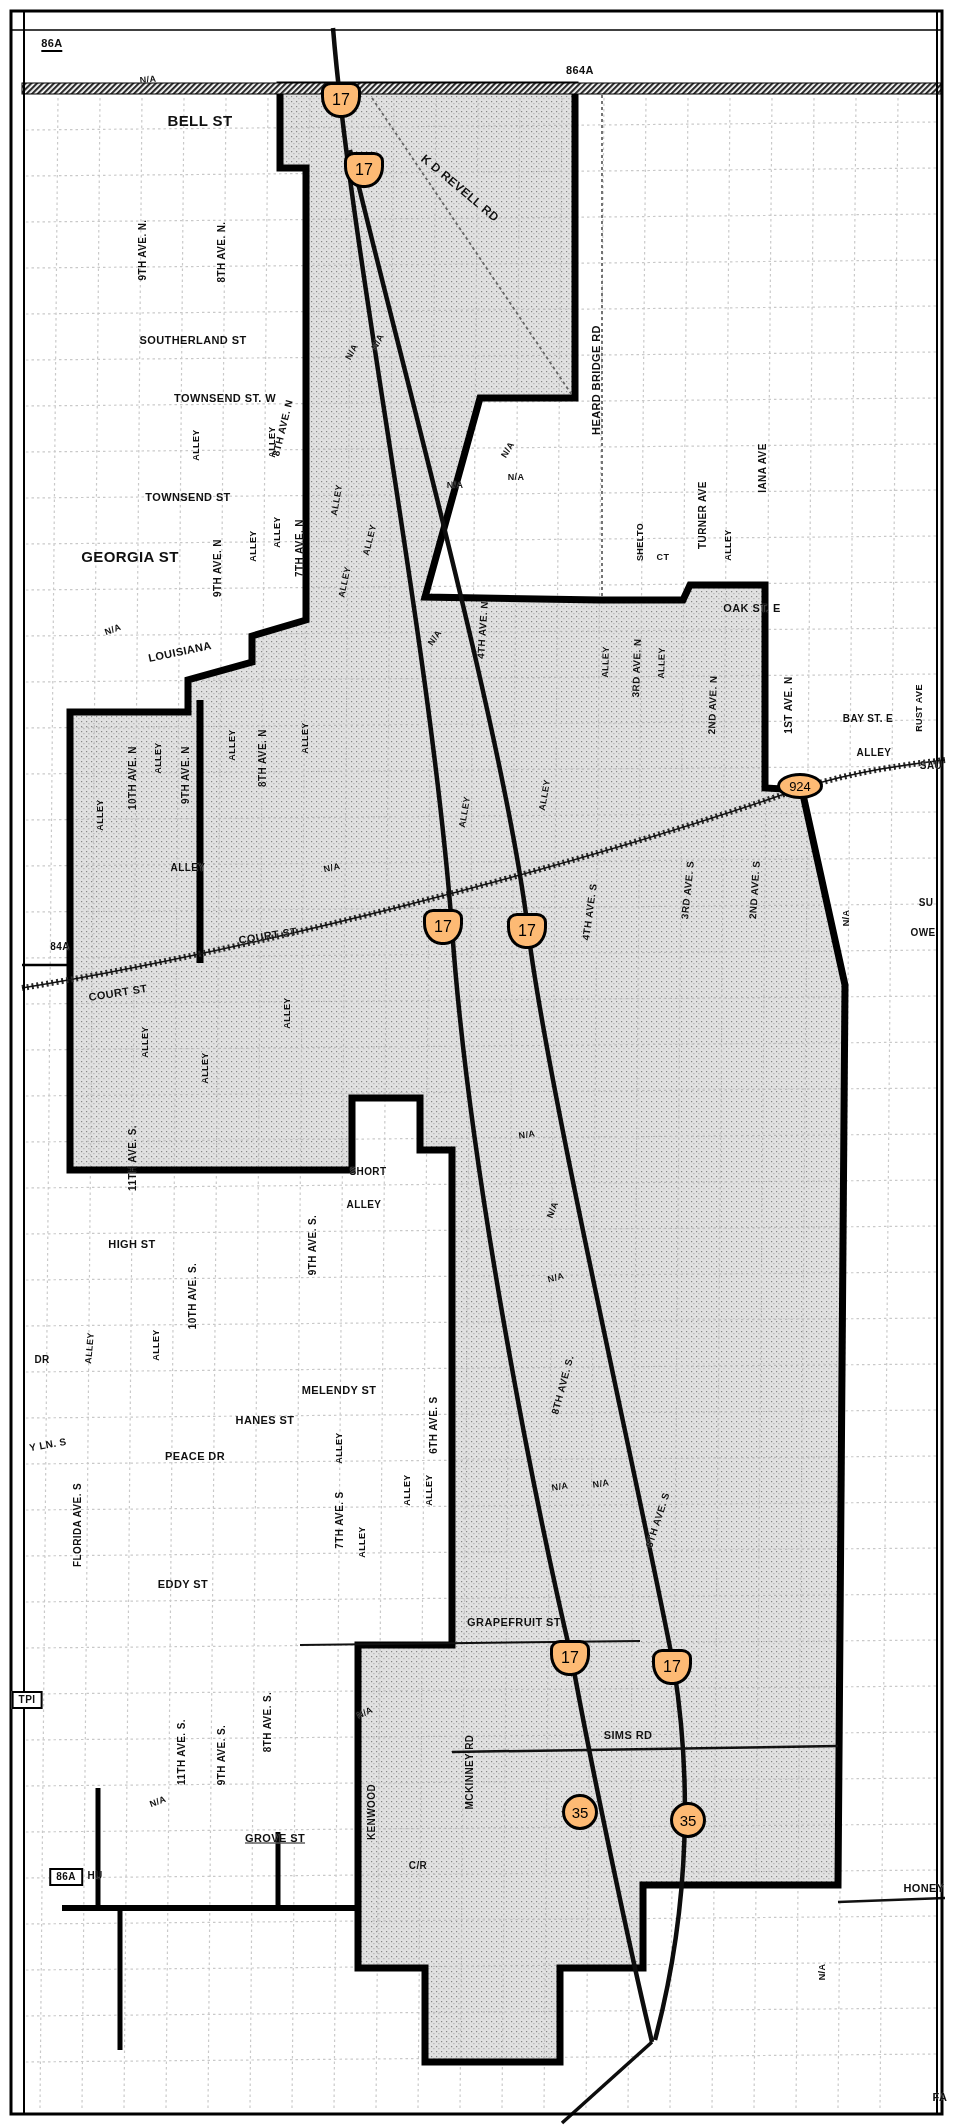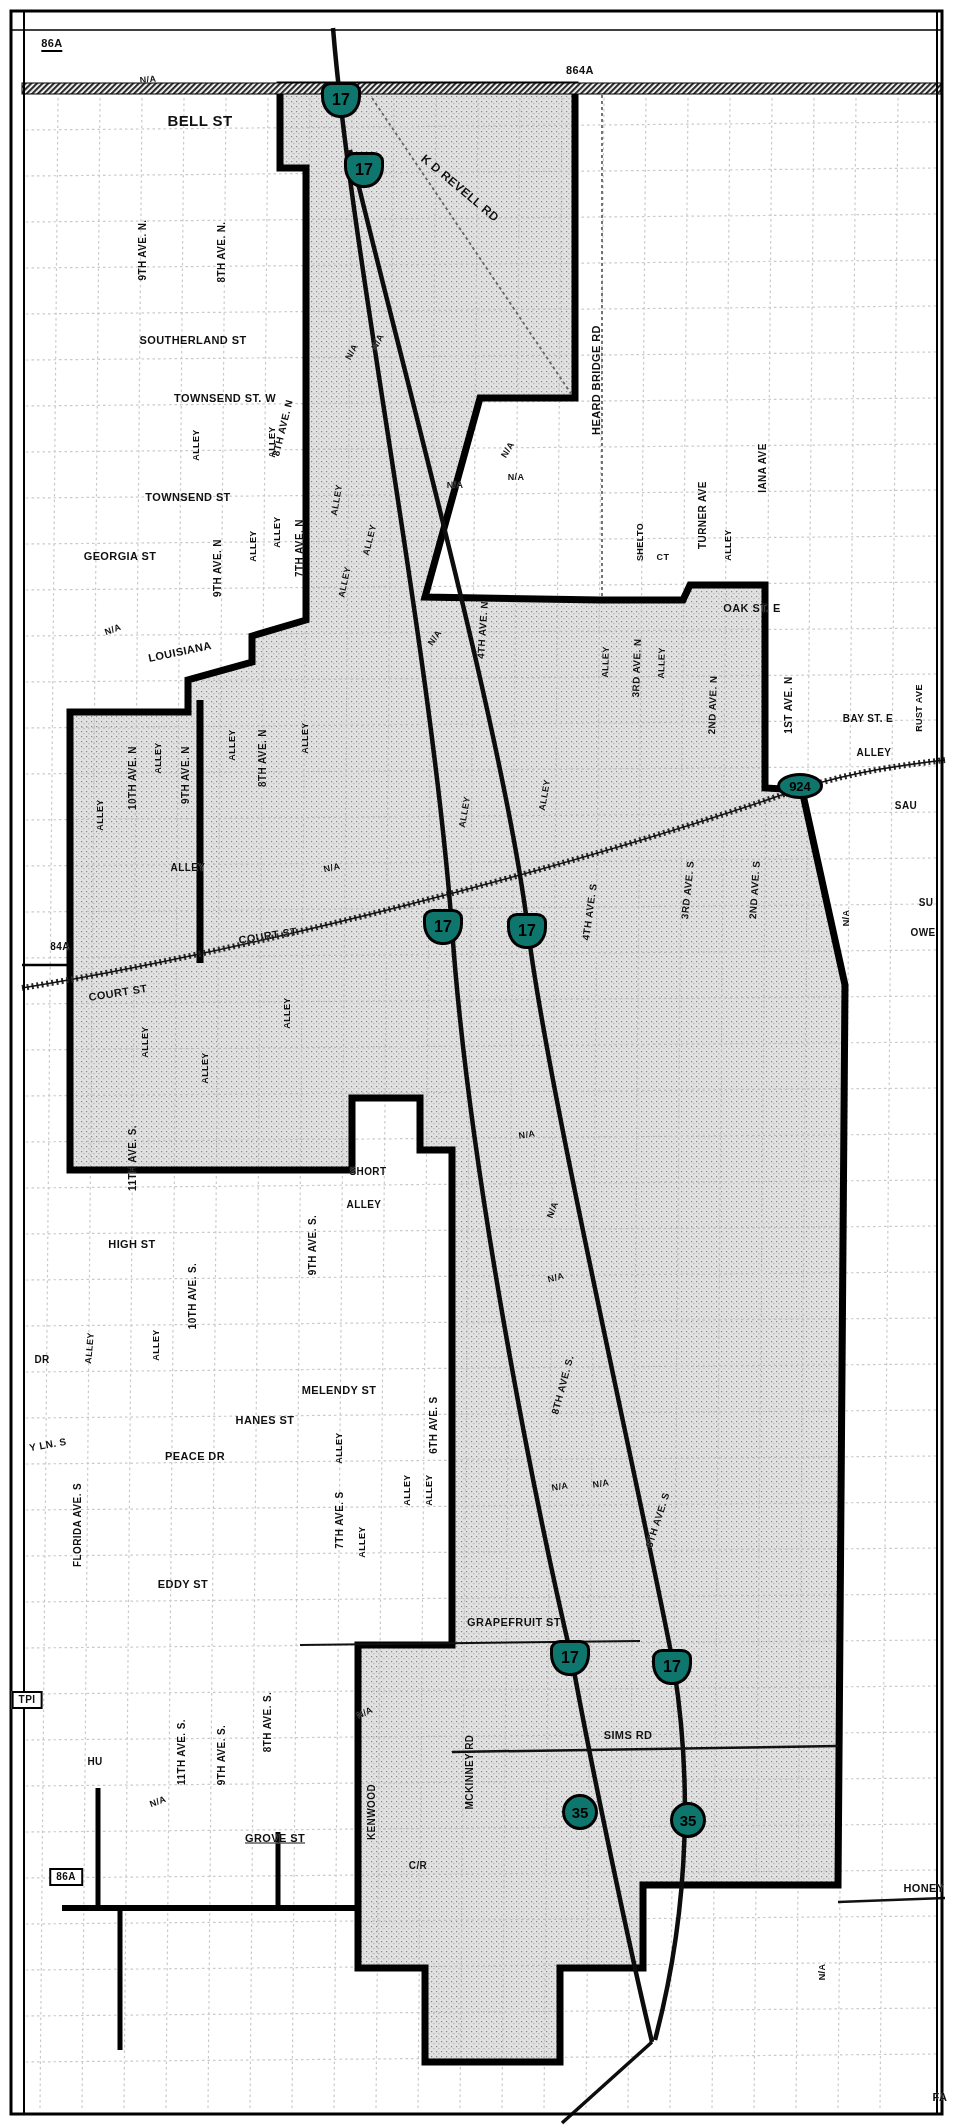--- a/index.html
+++ b/index.html
@@ -7,21 +7,21 @@
         font-family:"Liberation Sans",sans-serif;overflow:hidden;}
   .map-svg{position:absolute;left:0;top:0;}
   
   .lbl{position:absolute;white-space:nowrap;color:#101010;font-weight:bold;
        letter-spacing:.4px;transform-origin:center;line-height:1;
        text-shadow:0 0 1px rgba(255,255,255,.8);}
   .lbl.boxed{background:#ffffff;border:2px solid #000;padding:2px 5px;}
   .lbl.underlined{border-bottom:2px solid #000;padding-bottom:1px;}
   
   .shield{position:absolute;display:flex;align-items:center;justify-content:center;
-          background:#0f766e;color:#000;font-weight:bold;transform:translate(-50%,-50%);
+          background:#fdba74;color:#000;font-weight:normal;transform:translate(-50%,-50%);
           box-sizing:border-box;z-index:6;}
   .shield.us{width:40px;height:36px;border:3px solid #000;
              border-radius:10px 10px 46% 46%/9px 9px 60% 60%;font-size:16px;}
   .shield.circle{width:36px;height:36px;border:3px solid #000;border-radius:50%;font-size:15px;}
   .shield.oval{width:46px;height:26px;border:3px solid #000;border-radius:50%;font-size:13px;}
 </style>
 </head>
 <body>
 
 <div class="page">
@@ -161,21 +161,21 @@
       <div class="lbl" style="left: 596px; top: 380px; font-size: 11px; transform: translate(-50%, -50%) rotate(-90deg);">HEARD BRIDGE RD</div>
       <div class="lbl" style="left: 143px; top: 250px; font-size: 10px; transform: translate(-50%, -50%) rotate(-90deg);">9TH AVE. N.</div>
       <div class="lbl" style="left: 222px; top: 252px; font-size: 10px; transform: translate(-50%, -50%) rotate(-90deg);">8TH AVE. N.</div>
       <div class="lbl" style="left: 193px; top: 340px; font-size: 11px; transform: translate(-50%, -50%) rotate(0deg);">SOUTHERLAND ST</div>
       <div class="lbl" style="left: 225px; top: 398px; font-size: 11px; transform: translate(-50%, -50%) rotate(0deg);">TOWNSEND ST. W</div>
       <div class="lbl" style="left: 196px; top: 445px; font-size: 9px; transform: translate(-50%, -50%) rotate(-90deg);">ALLEY</div>
       <div class="lbl" style="left: 272px; top: 442px; font-size: 9px; transform: translate(-50%, -50%) rotate(-90deg);">ALLEY</div>
       <div class="lbl" style="left: 188px; top: 497px; font-size: 11px; transform: translate(-50%, -50%) rotate(0deg);">TOWNSEND ST</div>
       <div class="lbl" style="left: 253px; top: 546px; font-size: 9px; transform: translate(-50%, -50%) rotate(-90deg);">ALLEY</div>
       <div class="lbl" style="left: 277px; top: 532px; font-size: 9px; transform: translate(-50%, -50%) rotate(-90deg);">ALLEY</div>
-      <div class="lbl" style="left: 120px; top: 556px; font-size: 11px; transform: translate(-50%, -50%) rotate(0deg);">GEORGIA ST</div>
+      <div class="lbl" style="left: 130px; top: 556px; font-size: 15px; transform: translate(-50%, -50%) rotate(0deg);">GEORGIA ST</div>
       <div class="lbl" style="left: 218px; top: 568px; font-size: 10px; transform: translate(-50%, -50%) rotate(-90deg);">9TH AVE. N</div>
       <div class="lbl" style="left: 300px; top: 548px; font-size: 10px; transform: translate(-50%, -50%) rotate(-90deg);">7TH AVE. N</div>
       <div class="lbl" style="left: 345px; top: 582px; font-size: 9px; transform: translate(-50%, -50%) rotate(-78deg);">ALLEY</div>
       <div class="lbl" style="left: 113px; top: 630px; font-size: 9px; transform: translate(-50%, -50%) rotate(-20deg);">N/A</div>
       <div class="lbl" style="left: 180px; top: 652px; font-size: 11px; transform: translate(-50%, -50%) rotate(-12deg);">LOUISIANA</div>
       <div class="lbl" style="left: 352px; top: 352px; font-size: 9px; transform: translate(-50%, -50%) rotate(-62deg);">N/A</div>
       <div class="lbl" style="left: 378px; top: 342px; font-size: 9px; transform: translate(-50%, -50%) rotate(-62deg);">N/A</div>
       <div class="lbl" style="left: 283px; top: 428px; font-size: 10px; transform: translate(-50%, -50%) rotate(-76deg);">8TH AVE. N</div>
       <div class="lbl" style="left: 337px; top: 500px; font-size: 9px; transform: translate(-50%, -50%) rotate(-80deg);">ALLEY</div>
       <div class="lbl" style="left: 370px; top: 540px; font-size: 9px; transform: translate(-50%, -50%) rotate(-76deg);">ALLEY</div>
@@ -196,21 +196,21 @@
       <div class="lbl" style="left: 662px; top: 663px; font-size: 9px; transform: translate(-50%, -50%) rotate(-88deg);">ALLEY</div>
       <div class="lbl" style="left: 637px; top: 668px; font-size: 10px; transform: translate(-50%, -50%) rotate(-88deg);">3RD AVE. N</div>
       <div class="lbl" style="left: 606px; top: 662px; font-size: 9px; transform: translate(-50%, -50%) rotate(-88deg);">ALLEY</div>
       <div class="lbl" style="left: 483px; top: 630px; font-size: 10px; transform: translate(-50%, -50%) rotate(-86deg);">4TH AVE. N</div>
       <div class="lbl" style="left: 545px; top: 795px; font-size: 9px; transform: translate(-50%, -50%) rotate(-80deg);">ALLEY</div>
       <div class="lbl" style="left: 465px; top: 812px; font-size: 9px; transform: translate(-50%, -50%) rotate(-80deg);">ALLEY</div>
       <div class="lbl" style="left: 590px; top: 912px; font-size: 10px; transform: translate(-50%, -50%) rotate(-82deg);">4TH AVE. S</div>
       <div class="lbl" style="left: 688px; top: 890px; font-size: 10px; transform: translate(-50%, -50%) rotate(-84deg);">3RD AVE. S</div>
       <div class="lbl" style="left: 755px; top: 890px; font-size: 10px; transform: translate(-50%, -50%) rotate(-86deg);">2ND AVE. S</div>
       <div class="lbl" style="left: 868px; top: 719px; font-size: 10px; transform: translate(-50%, -50%) rotate(0deg);">BAY ST. E</div>
-      <div class="lbl" style="left: 906px; top: 766px; font-size: 10px; transform: translate(-50%, -50%) rotate(0deg); margin-top: 40px;">SAU</div>
+      <div class="lbl" style="left: 931px; top: 766px; font-size: 10px; transform: translate(-50%, -50%) rotate(0deg);">SAU</div>
       <div class="lbl" style="left: 846px; top: 918px; font-size: 9px; transform: translate(-50%, -50%) rotate(-90deg);">N/A</div>
       <div class="lbl" style="left: 926px; top: 903px; font-size: 10px; transform: translate(-50%, -50%) rotate(0deg);">SU</div>
       <div class="lbl" style="left: 923px; top: 933px; font-size: 10px; transform: translate(-50%, -50%) rotate(0deg);">OWE</div>
       <div class="lbl" style="left: 332px; top: 868px; font-size: 9px; transform: translate(-50%, -50%) rotate(-12deg);">N/A</div>
       <div class="lbl" style="left: 188px; top: 868px; font-size: 10px; transform: translate(-50%, -50%) rotate(0deg);">ALLEY</div>
       <div class="lbl" style="left: 268px; top: 936px; font-size: 11px; transform: translate(-50%, -50%) rotate(-9deg);">COURT ST</div>
       <div class="lbl" style="left: 60px; top: 947px; font-size: 10px; transform: translate(-50%, -50%) rotate(0deg);">84A</div>
       <div class="lbl" style="left: 118px; top: 993px; font-size: 11px; transform: translate(-50%, -50%) rotate(-9deg);">COURT ST</div>
       <div class="lbl" style="left: 100px; top: 815px; font-size: 9px; transform: translate(-50%, -50%) rotate(-90deg);">ALLEY</div>
       <div class="lbl" style="left: 133px; top: 778px; font-size: 10px; transform: translate(-50%, -50%) rotate(-90deg);">10TH AVE. N</div>
@@ -253,21 +253,21 @@
       <div class="lbl" style="left: 658px; top: 1520px; font-size: 10px; transform: translate(-50%, -50%) rotate(-72deg);">8TH AVE. S</div>
       <div class="lbl" style="left: 628px; top: 1735px; font-size: 11px; transform: translate(-50%, -50%) rotate(0deg);">SIMS RD</div>
       <div class="lbl" style="left: 365px; top: 1713px; font-size: 9px; transform: translate(-50%, -50%) rotate(-25deg);">N/A</div>
       <div class="lbl" style="left: 372px; top: 1812px; font-size: 10px; transform: translate(-50%, -50%) rotate(-90deg);">KENWOOD</div>
       <div class="lbl" style="left: 418px; top: 1866px; font-size: 10px; transform: translate(-50%, -50%) rotate(0deg);">C/R</div>
       <div class="lbl" style="left: 275px; top: 1838px; font-size: 11px; transform: translate(-50%, -50%) rotate(0deg); text-decoration: underline;">GROVE ST</div>
       <div class="lbl" style="left: 182px; top: 1752px; font-size: 10px; transform: translate(-50%, -50%) rotate(-90deg);">11TH AVE. S.</div>
       <div class="lbl" style="left: 222px; top: 1755px; font-size: 10px; transform: translate(-50%, -50%) rotate(-90deg);">9TH AVE. S.</div>
       <div class="lbl" style="left: 268px; top: 1722px; font-size: 10px; transform: translate(-50%, -50%) rotate(-90deg);">8TH AVE. S.</div>
       <div class="lbl" style="left: 158px; top: 1802px; font-size: 9px; transform: translate(-50%, -50%) rotate(-20deg);">N/A</div>
-      <div class="lbl" style="left: 95px; top: 1762px; font-size: 10px; transform: translate(-50%, -50%) rotate(0deg);">HU</div>
+      <div class="lbl" style="left: 95px; top: 1876px; font-size: 10px; transform: translate(-50%, -50%) rotate(0deg);">HU</div>
       <div class="lbl boxed" style="left: 66px; top: 1877px; font-size: 10px; transform: translate(-50%, -50%) rotate(0deg);">86A</div>
       <div class="lbl boxed" style="left: 27px; top: 1700px; font-size: 10px; transform: translate(-50%, -50%) rotate(0deg);">TPI</div>
       <div class="lbl" style="left: 470px; top: 1772px; font-size: 10px; transform: translate(-50%, -50%) rotate(-90deg);">MCKINNEY RD</div>
       <div class="lbl" style="left: 924px; top: 1888px; font-size: 11px; transform: translate(-50%, -50%) rotate(0deg);">HONEY</div>
       <div class="lbl" style="left: 822px; top: 1972px; font-size: 9px; transform: translate(-50%, -50%) rotate(-90deg);">N/A</div>
       <div class="lbl" style="left: 940px; top: 2097px; font-size: 11px; transform: translate(-50%, -50%) rotate(0deg);">FA</div>
       <div class="shield us" style="left: 341px; top: 100px;">17</div>
       <div class="shield us" style="left: 364px; top: 170px;">17</div>
       <div class="shield us" style="left: 443px; top: 927px;">17</div>
       <div class="shield us" style="left: 527px; top: 931px;">17</div>

